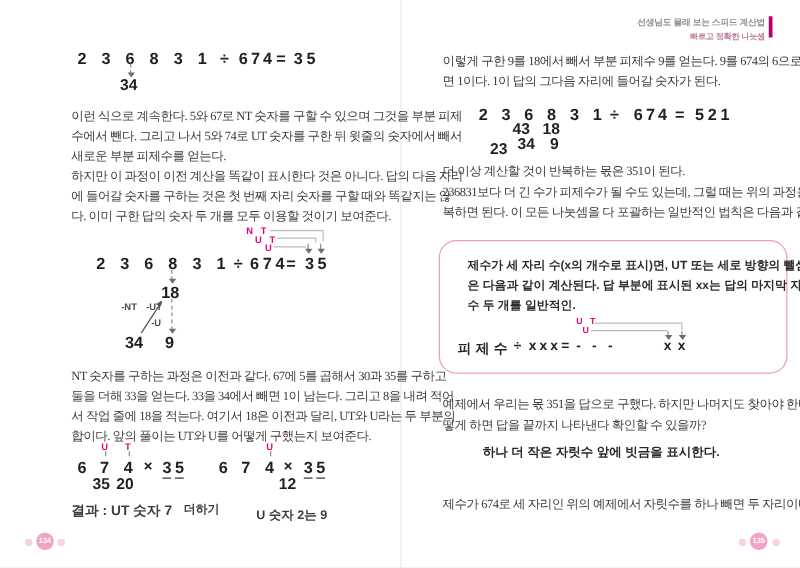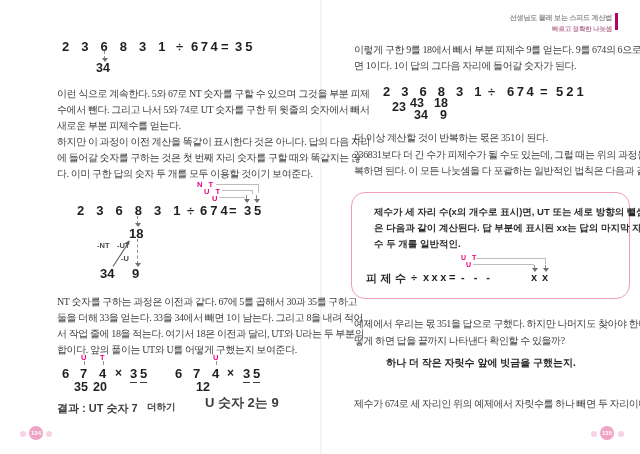--- a/index.html
+++ b/index.html
@@ -111,25 +111,25 @@
     <span class="abs math math-sm" style="left:93px;top:380px">20</span>
 
     <span class="abs pinklbl" style="left:213px;top:353px">U</span>
     <div class="abs dashv" style="left:216px;top:361px;height:4px"></div>
     <span class="abs math" style="left:175px;top:366px">6</span>
     <span class="abs math" style="left:193px;top:366px">7</span>
     <span class="abs math" style="left:212px;top:366px">4</span>
     <span class="abs math" style="left:227px;top:366px;font-size:12px">×</span>
     <span class="abs math u" style="left:243px;top:366px">3</span>
     <span class="abs math u" style="left:253px;top:366px">5</span>
-    <span class="abs math math-sm" style="left:196px;top:380px">12</span>
+    <span class="abs math math-sm" style="left:223px;top:380px">12</span>
 
     <span class="abs gothic" style="left:57px;top:401px;font-size:11px;color:#3c3c3c">결과 : UT 숫자 7</span>
     <span class="abs gothic" style="left:147px;top:401px;font-size:9.5px;color:#3c3c3c">더하기</span>
-    <span class="abs gothic" style="left:205px;top:394px;font-size:13px;color:#3c3c3c">U 숫자 2는 9</span>
+    <span class="abs gothic" style="left:205px;top:405px;font-size:10px;color:#3c3c3c">U 숫자 2는 9</span>
 
     <div class="abs badge-d" style="left:20px;top:431px;width:6px;height:6px"></div>
     <div class="abs badge-c" style="left:29px;top:426px;width:14px;height:14px">134</div>
     <div class="abs badge-d" style="left:46px;top:431px;width:6px;height:6px"></div>
   </div>
 
   <div>
 
     <div class="abs" style="left:400px;top:13px;width:212px;text-align:right">
       <div class="gothic hdr1">선생님도 몰래 보는 스피드 계산법</div>
@@ -140,21 +140,21 @@
     <div class="abs ktext" style="left:354px;top:42px">이렇게 구한 9를 18에서 빼서 부분 피제수 9를 얻는다. 9를 674의 6으로 나누</div>
     <div class="abs ktext" style="left:354px;top:58px">면 1이다. 1이 답의 그다음 자리에 들어갈 숫자가 된다.</div>
 
     <span class="abs math" style="left:383px;top:84px;letter-spacing:11px">236831</span>
     <span class="abs math" style="left:488px;top:84px">÷</span>
     <span class="abs math" style="left:507px;top:84px;letter-spacing:2.5px">674</span>
     <span class="abs math" style="left:540px;top:84px">=</span>
     <span class="abs math" style="left:556px;top:84px;letter-spacing:3px">521</span>
     <span class="abs math math-sm" style="left:410px;top:96px">43</span>
     <span class="abs math math-sm" style="left:434px;top:96px">18</span>
-    <span class="abs math math-sm" style="left:392px;top:100px">23</span>
+    <span class="abs math math-sm" style="left:392px;top:112px">23</span>
     <span class="abs math math-sm" style="left:414px;top:108px">34</span>
     <span class="abs math math-sm" style="left:440px;top:108px">9</span>
 
     <div class="abs ktext" style="left:354px;top:130px">더 이상 계산할 것이 반복하는 몫은 351이 된다.</div>
     <div class="abs ktext" style="left:354px;top:146.5px">236831보다 더 긴 수가 피제수가 될 수도 있는데, 그럴 때는 위의 과정을 더 반</div>
     <div class="abs ktext" style="left:354px;top:163px">복하면 된다. 이 모든 나눗셈을 다 포괄하는 일반적인 법칙은 다음과 같다.</div>
 
     <div class="abs rulebox" style="left:351px;top:192px;width:277px;height:105px"></div>
     <div class="abs gothic" style="left:374px;top:206px;font-size:9.5px;color:#2b2b2b">제수가 세 자리 수(x의 개수로 표시)면, UT 또는 세로 방향의 뺄셈</div>
     <div class="abs gothic" style="left:374px;top:222px;font-size:9.5px;color:#2b2b2b">은 다음과 같이 계산된다. 답 부분에 표시된 xx는 답의 마지막 자리</div>
@@ -172,21 +172,21 @@
     <span class="abs math" style="left:411px;top:271px;font-size:11px">÷</span>
     <span class="abs math" style="left:423px;top:271px;font-size:11px;letter-spacing:2.5px">xxx</span>
     <span class="abs math" style="left:449px;top:271px;font-size:11px">=</span>
     <span class="abs math" style="left:461px;top:271px;font-size:11px;letter-spacing:9px">---</span>
     <span class="abs math" style="left:531px;top:271px;font-size:11px;letter-spacing:5px">xx</span>
 
     <div class="abs ktext" style="left:354px;top:316px">예제에서 우리는 몫 351을 답으로 구했다. 하지만 나머지도 찾아야 한다. 어</div>
     <div class="abs ktext" style="left:354px;top:333px">떻게 하면 답을 끝까지 나타낸다 확인할 수 있을까?</div>
 
     <div class="abs" style="left:368px;top:355px;width:226px;text-align:center">
-      <div class="gothic" style="font-size:10px;line-height:16px">하나 더 작은 자릿수 앞에 빗금을 구했는지.</div>
+      <div class="gothic" style="font-size:10px;line-height:16px">하나 더 작은 자릿수 앞에 빗금을 표시한다.</div>
     </div>
 
     <div class="abs ktext" style="left:354px;top:396px">제수가 674로 세 자리인 위의 예제에서 자릿수를 하나 빼면 두 자리이다.</div>
 
     <div class="abs badge-d" style="left:591px;top:431px;width:6px;height:6px"></div>
     <div class="abs badge-c" style="left:600px;top:426px;width:14px;height:14px">135</div>
     <div class="abs badge-d" style="left:618px;top:431px;width:6px;height:6px"></div>
   </div>
 </div>
 

